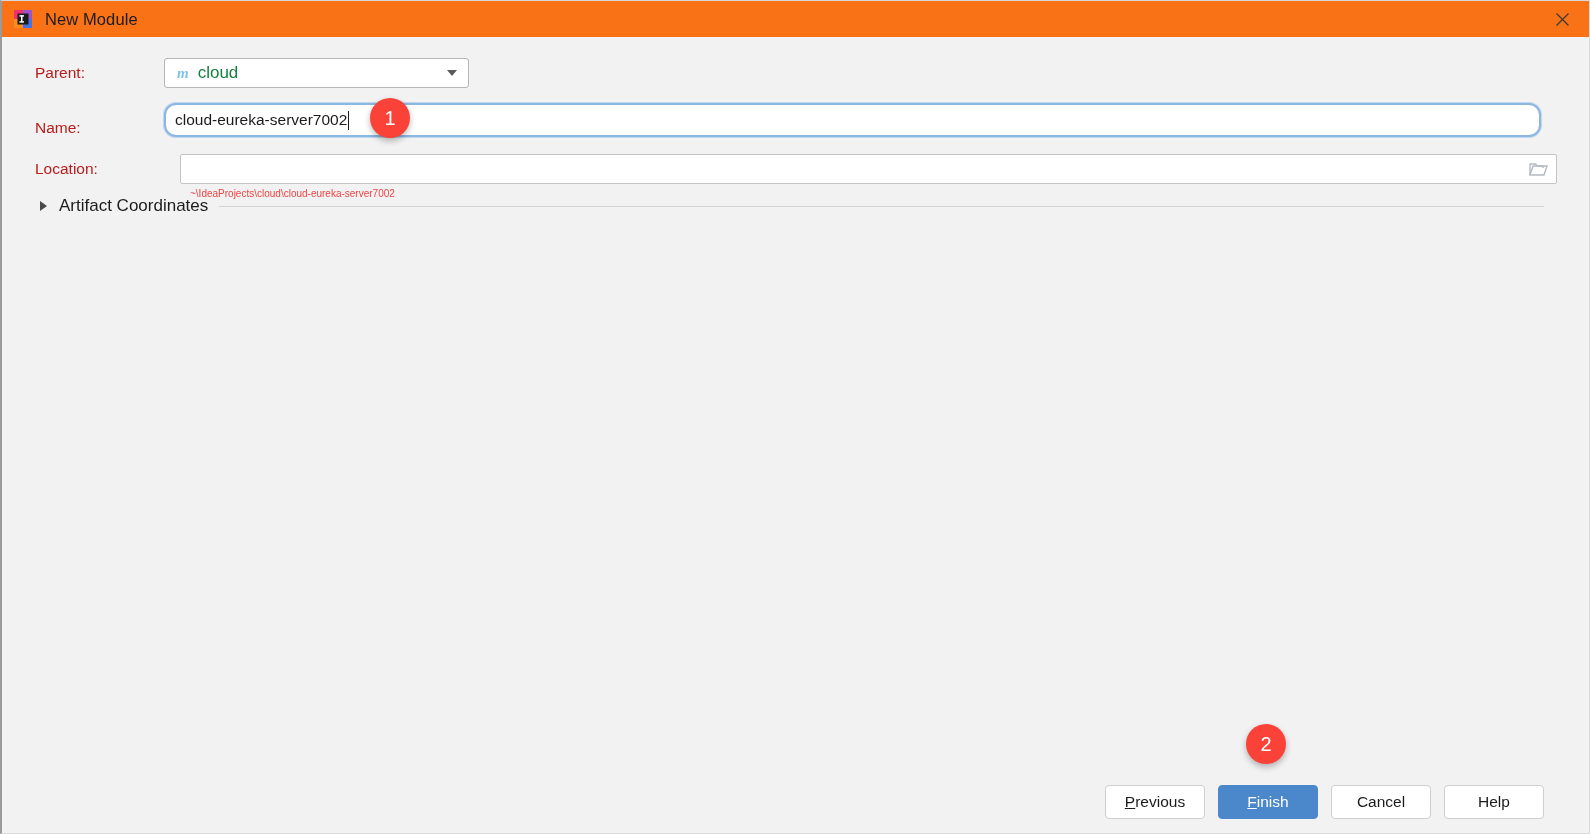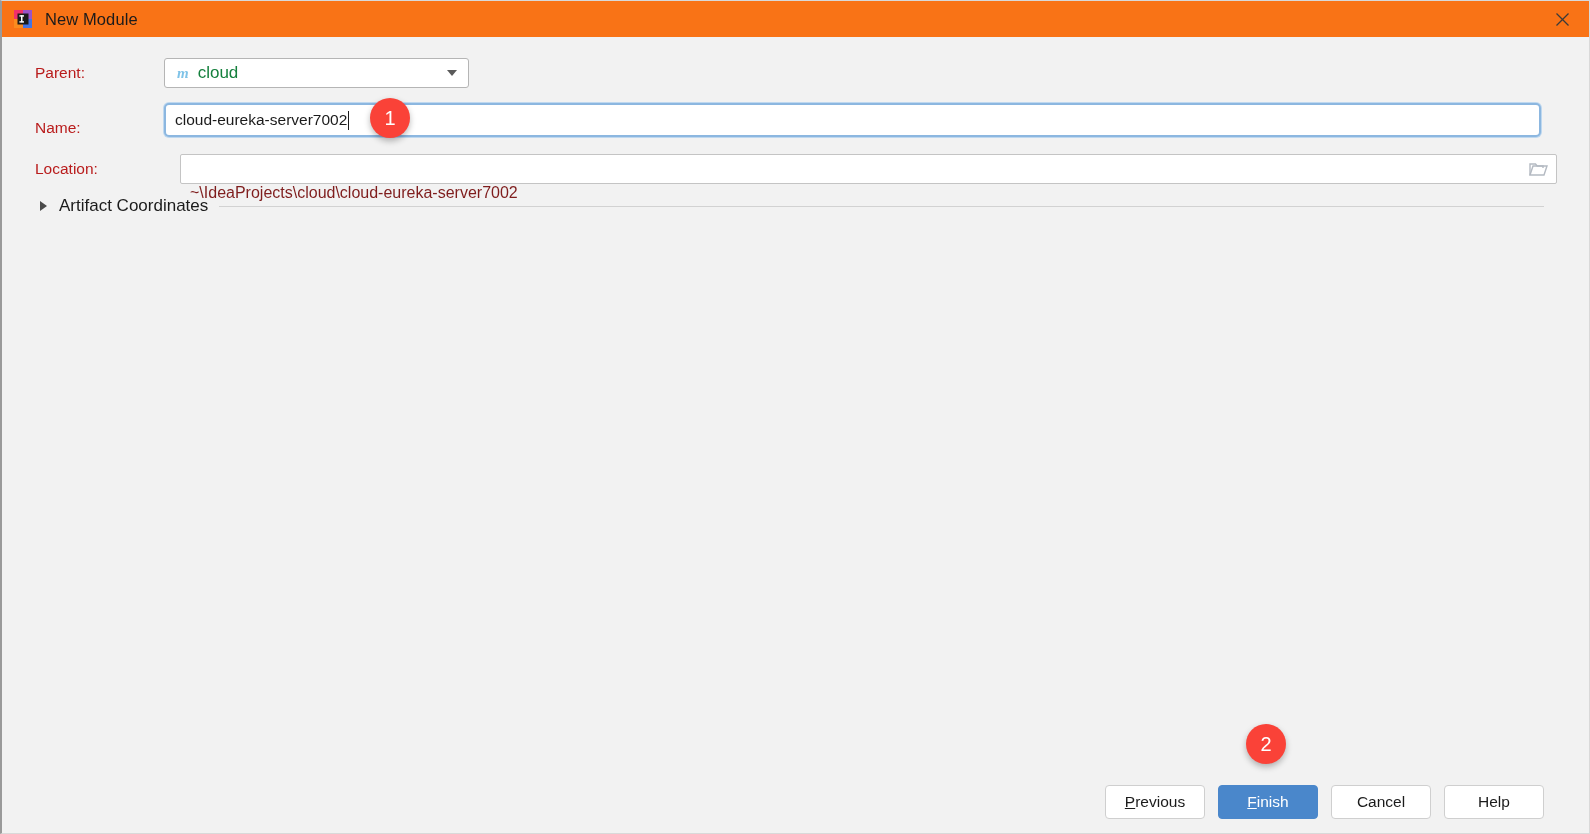--- a/index.html
+++ b/index.html
@@ -115,21 +115,21 @@
     border-top: 6px solid #5a5a5a;
   }
 
   
   .name-wrap {
     position: relative;
     width: 1377px;
     height: 34px;
     background: #ffffff;
     border: 2px solid #8cb7e0;
-    border-radius: 5px;
+    border-radius: 12px;
     box-shadow: 0 0 0 1px #bfd8ef;
     display: flex;
     align-items: center;
   }
   .name-value {
     margin-left: 9px;
     font-size: 15.5px;
     color: #1b1b1b;
     white-space: nowrap;
   }
@@ -146,22 +146,22 @@
     width: 1377px;
     height: 30px;
     background: #ffffff;
     border: 1px solid #c4c4c4;
     border-radius: 2px;
     display: flex;
     align-items: center;
   }
   .loc-value {
     margin-left: 9px;
-    font-size: 16px;
-    color: #7f1d1d;
+    font-size: 10px;
+    color: #ef4444;
     white-space: nowrap;
     margin-top: 48px;
   }
   .browse-icon {
     position: absolute;
     right: 8px;
     top: 50%;
     transform: translateY(-50%);
     width: 20px; height: 16px;
     display: flex; align-items: center; justify-content: center;

